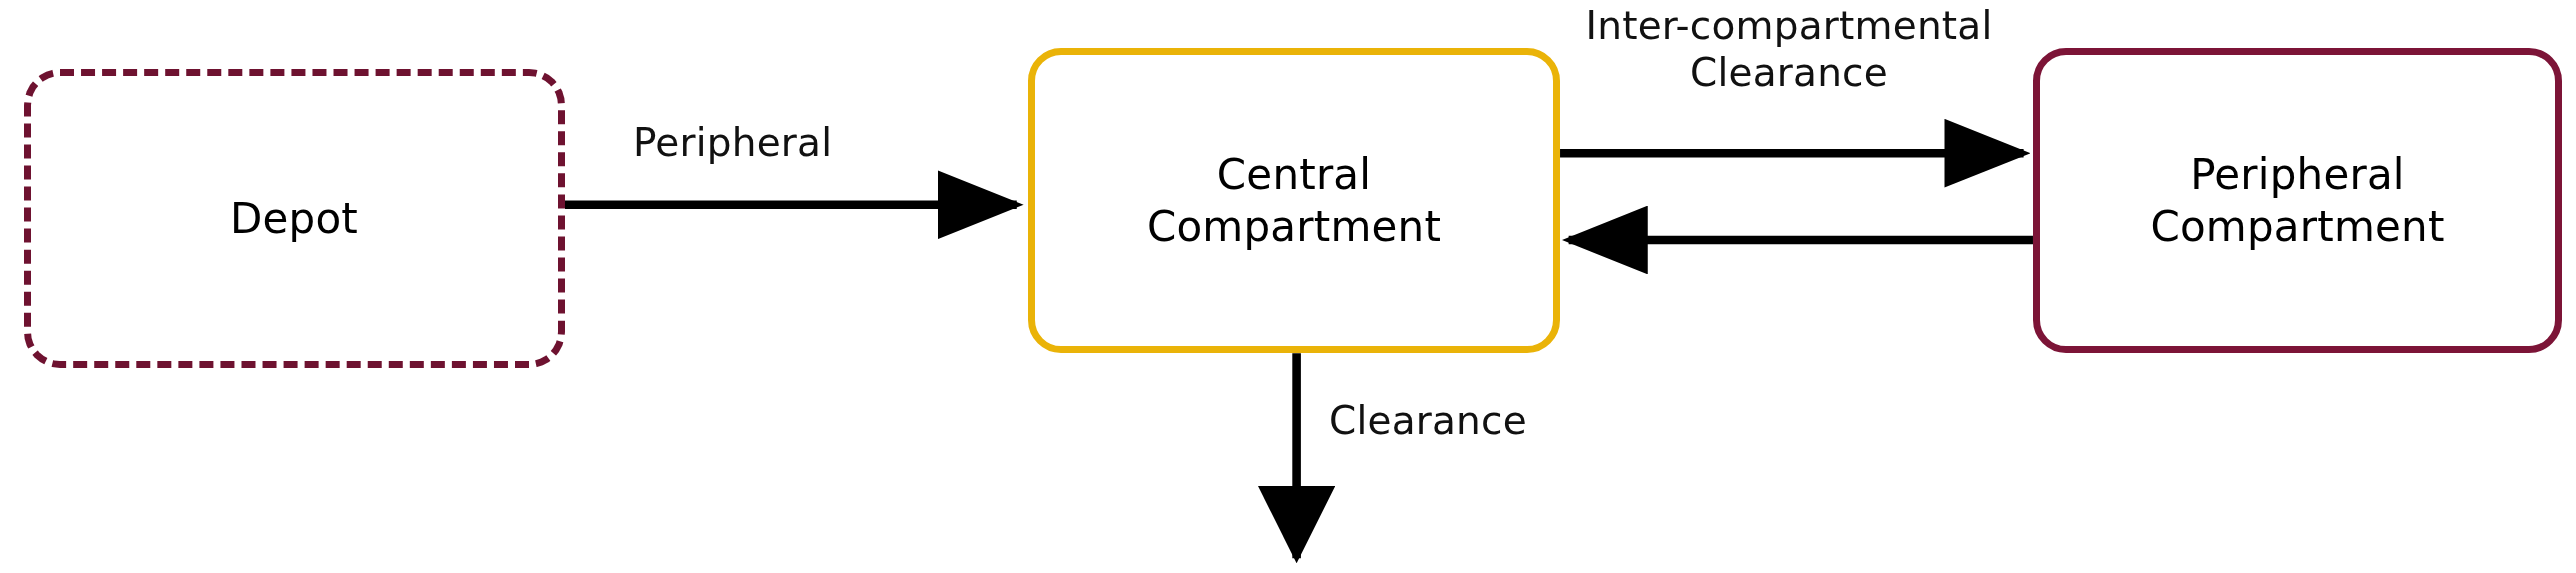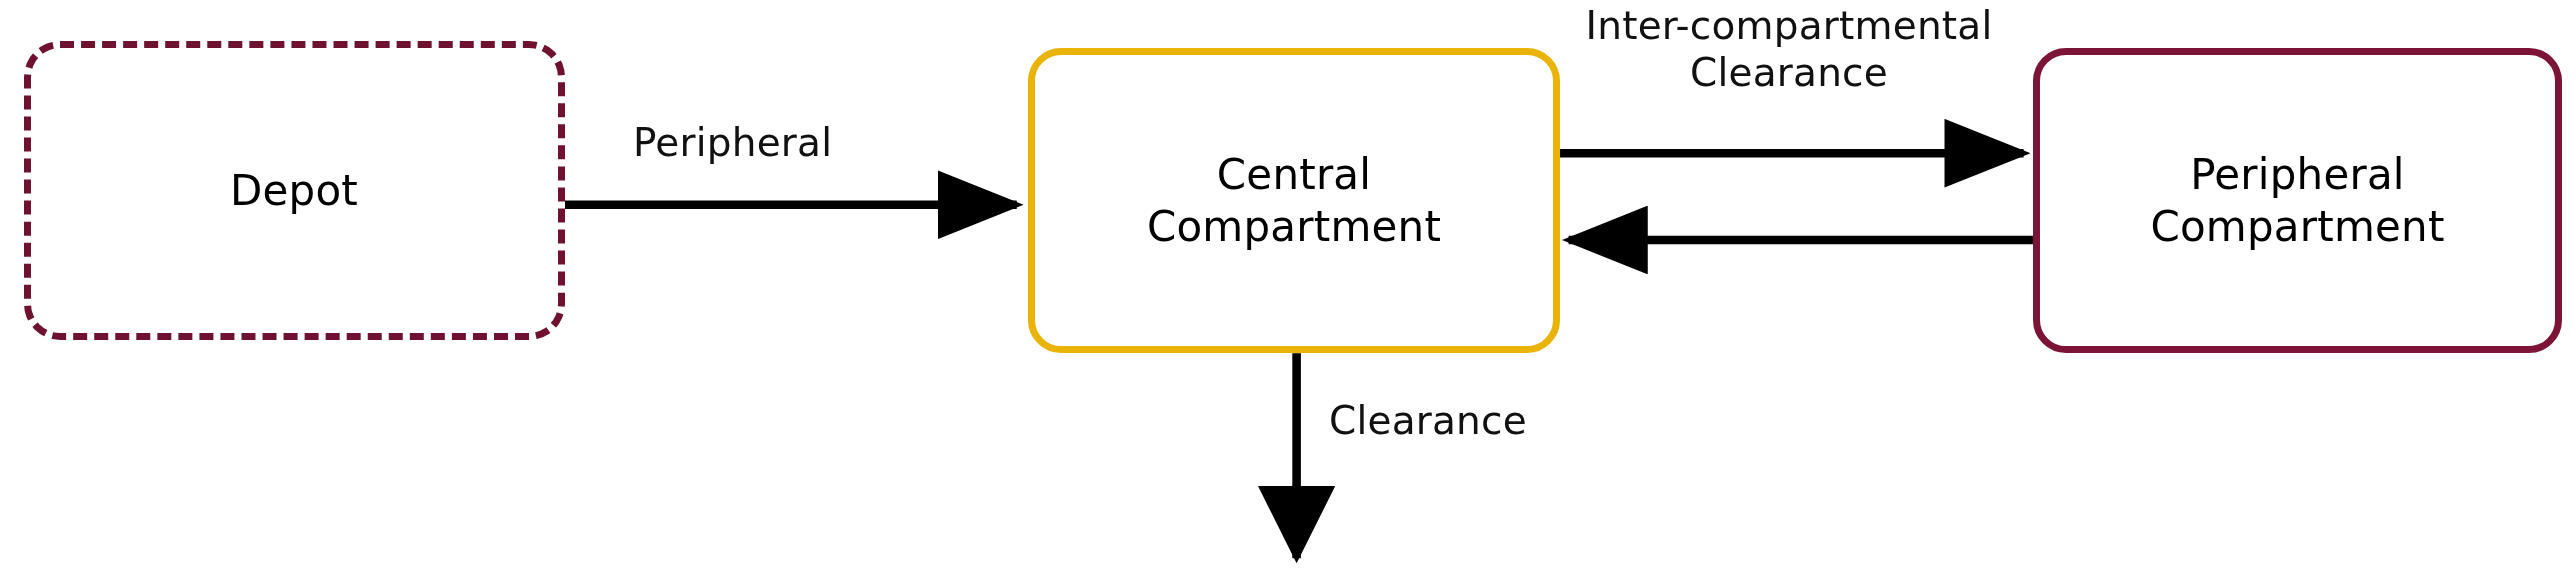--- a/index.html
+++ b/index.html
@@ -30,21 +30,21 @@
   .node-label {
     font-size: 42px;
     line-height: 1.22;
     color: #000000;
     text-align: center;
     white-space: nowrap;
     letter-spacing: 0.2px;
   }
   #node-depot {
     left: 23.5px;
-    top: 41px;
+    top: 69px;
     width: 541px;
     height: 299px;
     border: 7px dashed #6E1230;
     border-radius: 36px;
     justify-content: center;
   }
   #node-central {
     left: 1028px;
     top: 48px;
     width: 532px;

